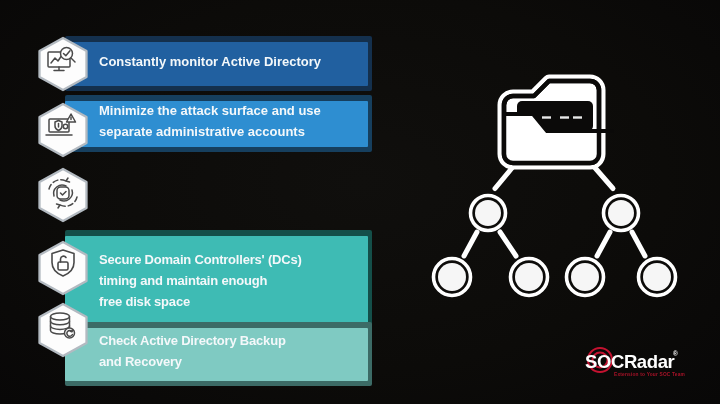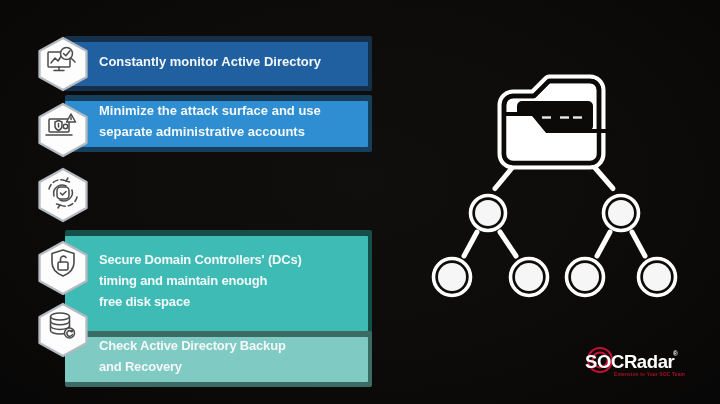--- a/index.html
+++ b/index.html
@@ -16,21 +16,21 @@
   #b5 .txt{letter-spacing:-0.2px;top:-4px;}
   .hex{position:absolute;}
   #b1{top:36px;height:55px;background:#14304d;}
   #b1 .fill{background:#2160a0;}
   #b2{top:95px;height:57px;background:#163f5e;}
   #b2 .fill{background:#2e8ed1;}
   #b3{top:164px;height:62px;background:#134c55;}
   #b3 .fill{background:#34b4d0;}
   #b4{top:230px;height:106px;background:#144f49;}
   #b4 .fill{background:#3ebbb4;}
-  #b5{top:331px;height:56px;background:#3c6b66;}
+  #b5{top:322px;height:64px;background:#3c6b66;}
   #b5 .fill{background:#7fcac2;}
 </style>
 </head>
 <body>
 <div id="stage">
 
   <div class="bar" id="b1">
       <div class="fill">
         <div class="txt">Constantly monitor Active Directory</div>
       </div>

